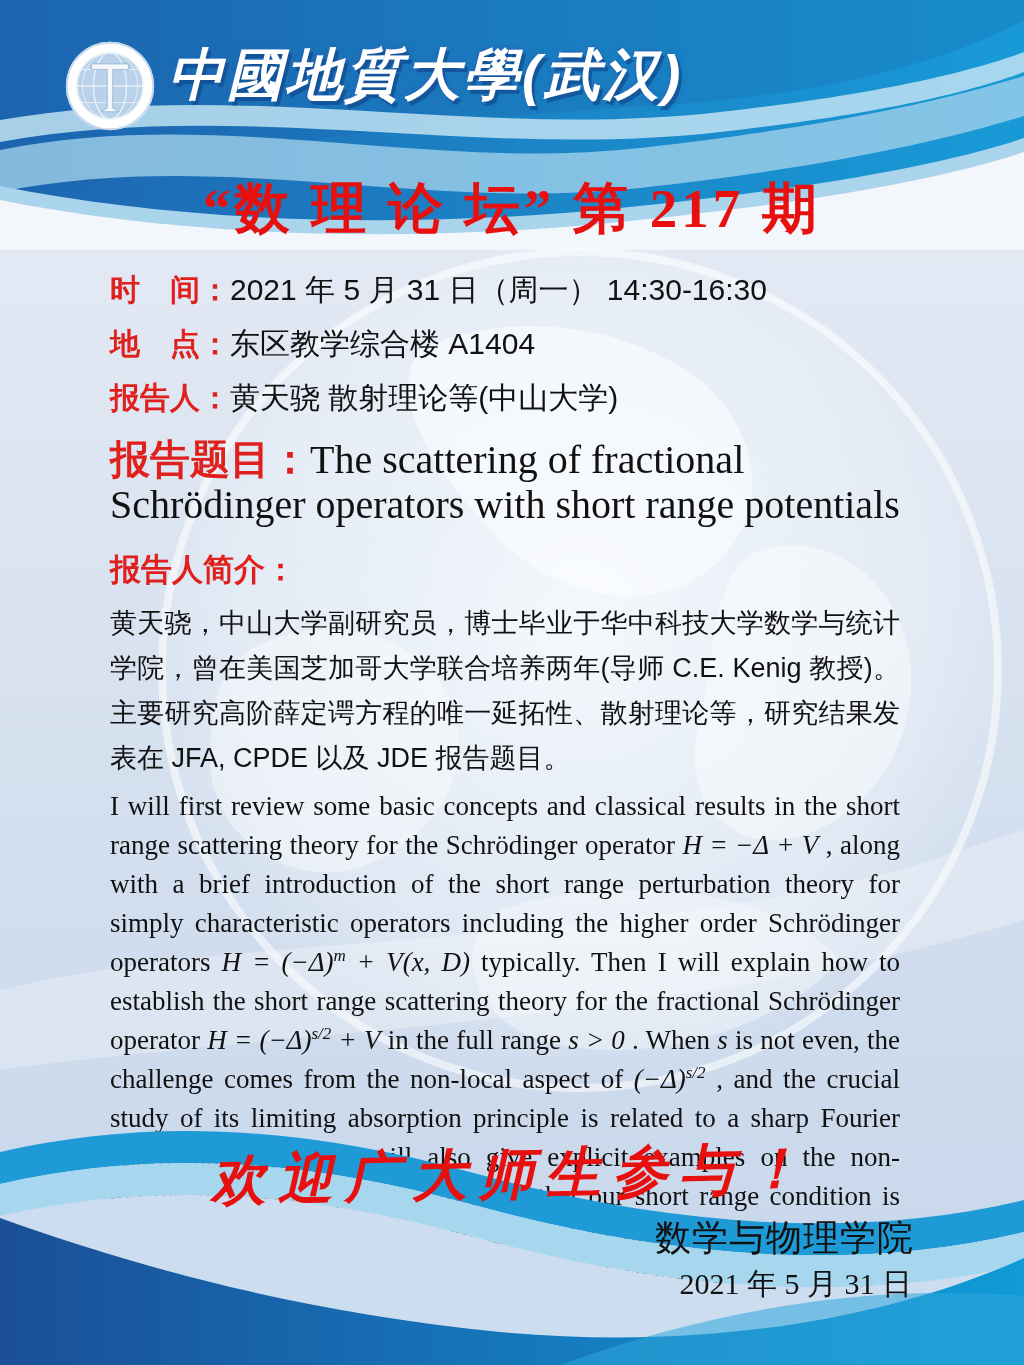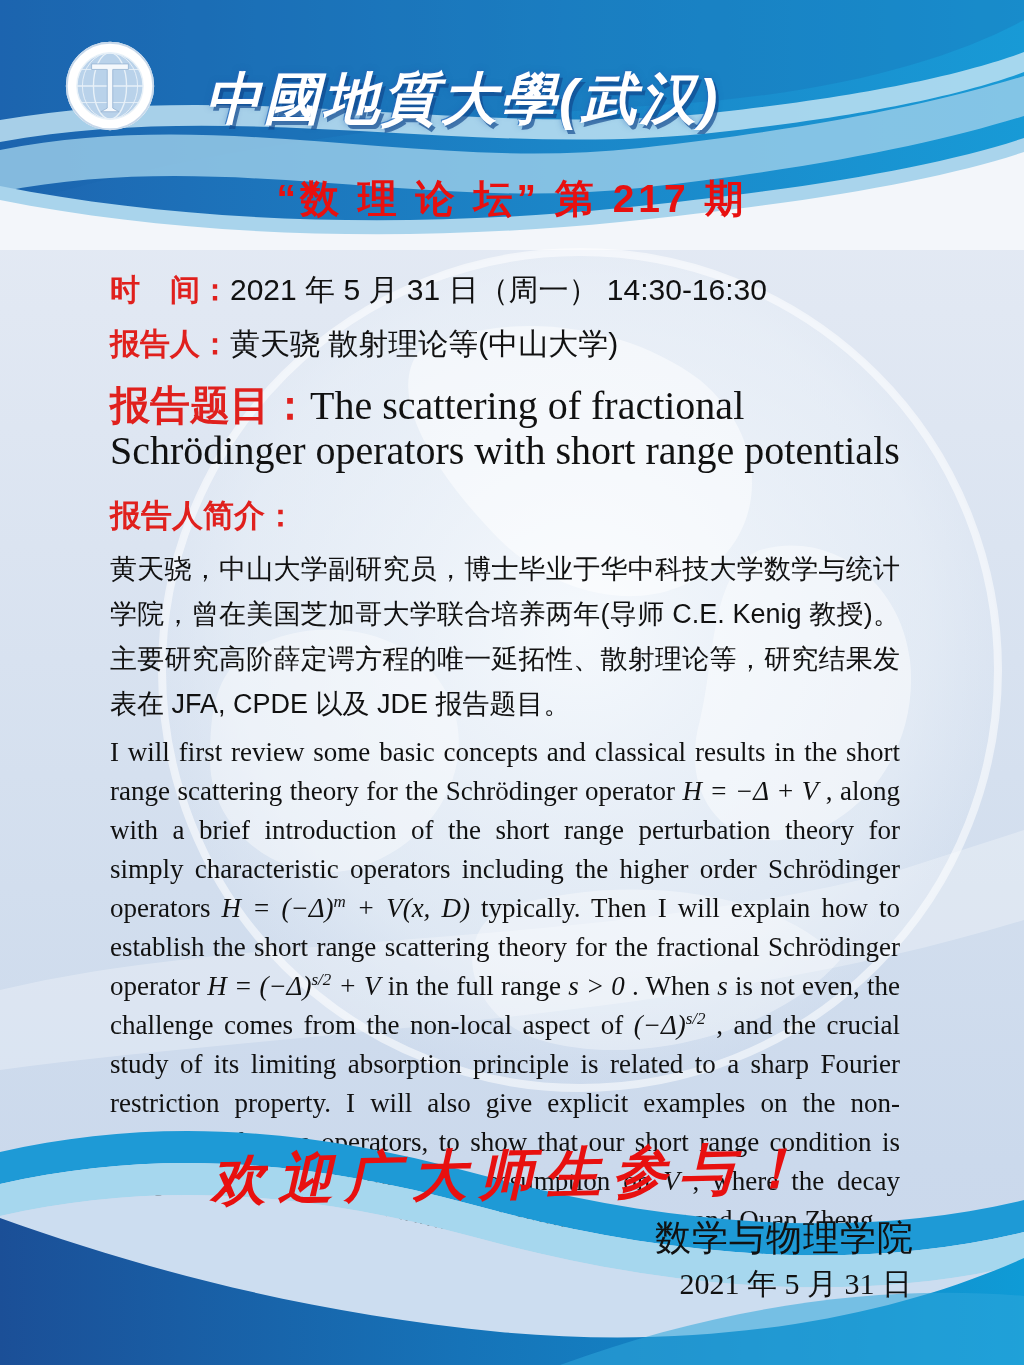--- a/index.html
+++ b/index.html
@@ -12,29 +12,28 @@
   .poster{
     position:relative;width:1024px;height:1365px;margin:0 auto;
     background:linear-gradient(180deg,#f3f6fa 0%,#e4eaf4 14%,#dbe4f1 40%,#d2deee 65%,#cbd9ec 85%,#c9d7ec 100%);
     overflow:hidden;
   }
   svg{display:block;}
   
   .banner{position:absolute;top:0;left:0;width:1024px;height:250px;}
   .logo{position:absolute;top:40px;left:64px;width:92px;height:92px;}
   .uni-name{
-    position:absolute;top:62px;left:168px;width:640px;
+    position:absolute;top:38px;left:168px;width:640px;
     font-size:56px;font-weight:bold;font-style:italic;letter-spacing:3px;
     color:#ffffff;white-space:nowrap;
     text-shadow:3px 4px 0 rgba(16,70,140,.65), -1px -1px 0 rgba(40,110,190,.8), 0 0 6px rgba(30,90,170,.5);
-    margin-left:37px;
   }
   .forum-title{
     position:absolute;top:172px;left:0;width:100%;text-align:center;
-    font-family:Liberation Sans, sans-serif;font-size:39px;font-weight:bold;
+    font-family:Liberation Serif, serif;font-size:55px;font-weight:bold;
     color:var(--title-red);letter-spacing:4px;white-space:nowrap;
   }
   
   .watermark{position:absolute;top:230px;left:0;width:1024px;height:930px;pointer-events:none;}
   
   .content{position:absolute;top:248px;left:0;width:1008px;padding:4px 108px 0 110px;}
   .info-row{font-size:30px;line-height:33px;margin:21px 0;color:var(--text-black);}
   .info-label{color:var(--accent-red);font-weight:bold;}
   .topic-row{font-size:40px;line-height:45px;margin:23px 0 10px 0;color:var(--text-black);}
   .topic-en{font-family:"Liberation Serif",serif;}
@@ -119,20 +118,21 @@
     <path d="M760,320 C830,300 900,350 910,430 C920,520 860,600 780,610 C720,615 680,560 700,490 C715,430 710,340 760,320 Z" fill="rgba(255,255,255,0.45)"></path>
     <path d="M250,420 C320,380 420,400 450,470 C480,540 430,620 350,640 C280,655 210,600 210,530 C210,480 215,445 250,420 Z" fill="rgba(255,255,255,0.4)"></path>
     <path d="M500,680 C620,640 780,660 840,730 C780,800 640,840 540,810 C470,788 450,710 500,680 Z" fill="rgba(255,255,255,0.35)"></path>
     <path d="M0,760 C250,700 600,720 900,640 L1024,600 L1024,690 C700,790 300,800 0,840 Z" fill="rgba(255,255,255,0.28)"></path>
   </svg>
 
   <div class="content">
 
     <p class="info-row"><span class="info-label">时　间：</span><span>2021 年 5 月 31 日（周一） 14:30-16:30</span></p>
 
+    <p class="info-row"><span class="info-label">地　点：</span><span>东区教学综合楼 A1404</span></p>
 
     <p class="info-row"><span class="info-label">报告人：</span><span>黄天骁 散射理论等(中山大学)</span></p>
 
     <p class="topic-row"><span class="info-label">报告题目：</span><span class="topic-en">The scattering of fractional Schrödinger operators with short range potentials</span></p>
 
     <h2 class="section-heading">报告人简介：</h2>
     <p class="bio-text">黄天骁，中山大学副研究员，博士毕业于华中科技大学数学与统计学院，曾在美国芝加哥大学联合培养两年(导师 C.E. Kenig 教授)。主要研究高阶薛定谔方程的唯一延拓性、散射理论等，研究结果发表在 JFA, CPDE 以及 JDE 报告题目。</p>
 
 
     <p class="abstract-text"><span>I will first review some basic concepts and classical results in the short range scattering theory for the Schrödinger operator </span><span class="math">H = −Δ + V</span><span> , along with a brief introduction of the short range perturbation theory for simply characteristic operators including the higher order Schrödinger operators </span><span class="math"><span>H = (−Δ)</span><sup>m</sup><span> + V(x, D)</span></span><span> typically. Then I will explain how to establish the short range scattering theory for the fractional Schrödinger operator </span><span class="math"><span>H = (−Δ)</span><sup>s/2</sup><span> + V</span></span><span> in the full range </span><span class="math">s &gt; 0</span><span> . When </span><span class="math">s</span><span> is not even, the challenge comes from the non-local aspect of </span><span class="math"><span>(−Δ)</span><sup>s/2</sup></span><span> , and the crucial study of its limiting absorption principle is related to a sharp Fourier restriction property. I will also give explicit examples on the non-existence of wave operators, to show that our short range condition is sharp with respect to the decay assumption on </span><span class="math">V</span><span> , where the decay threshold is new. This is a joint-work with Rui Zhang and Quan Zheng.</span></p>

